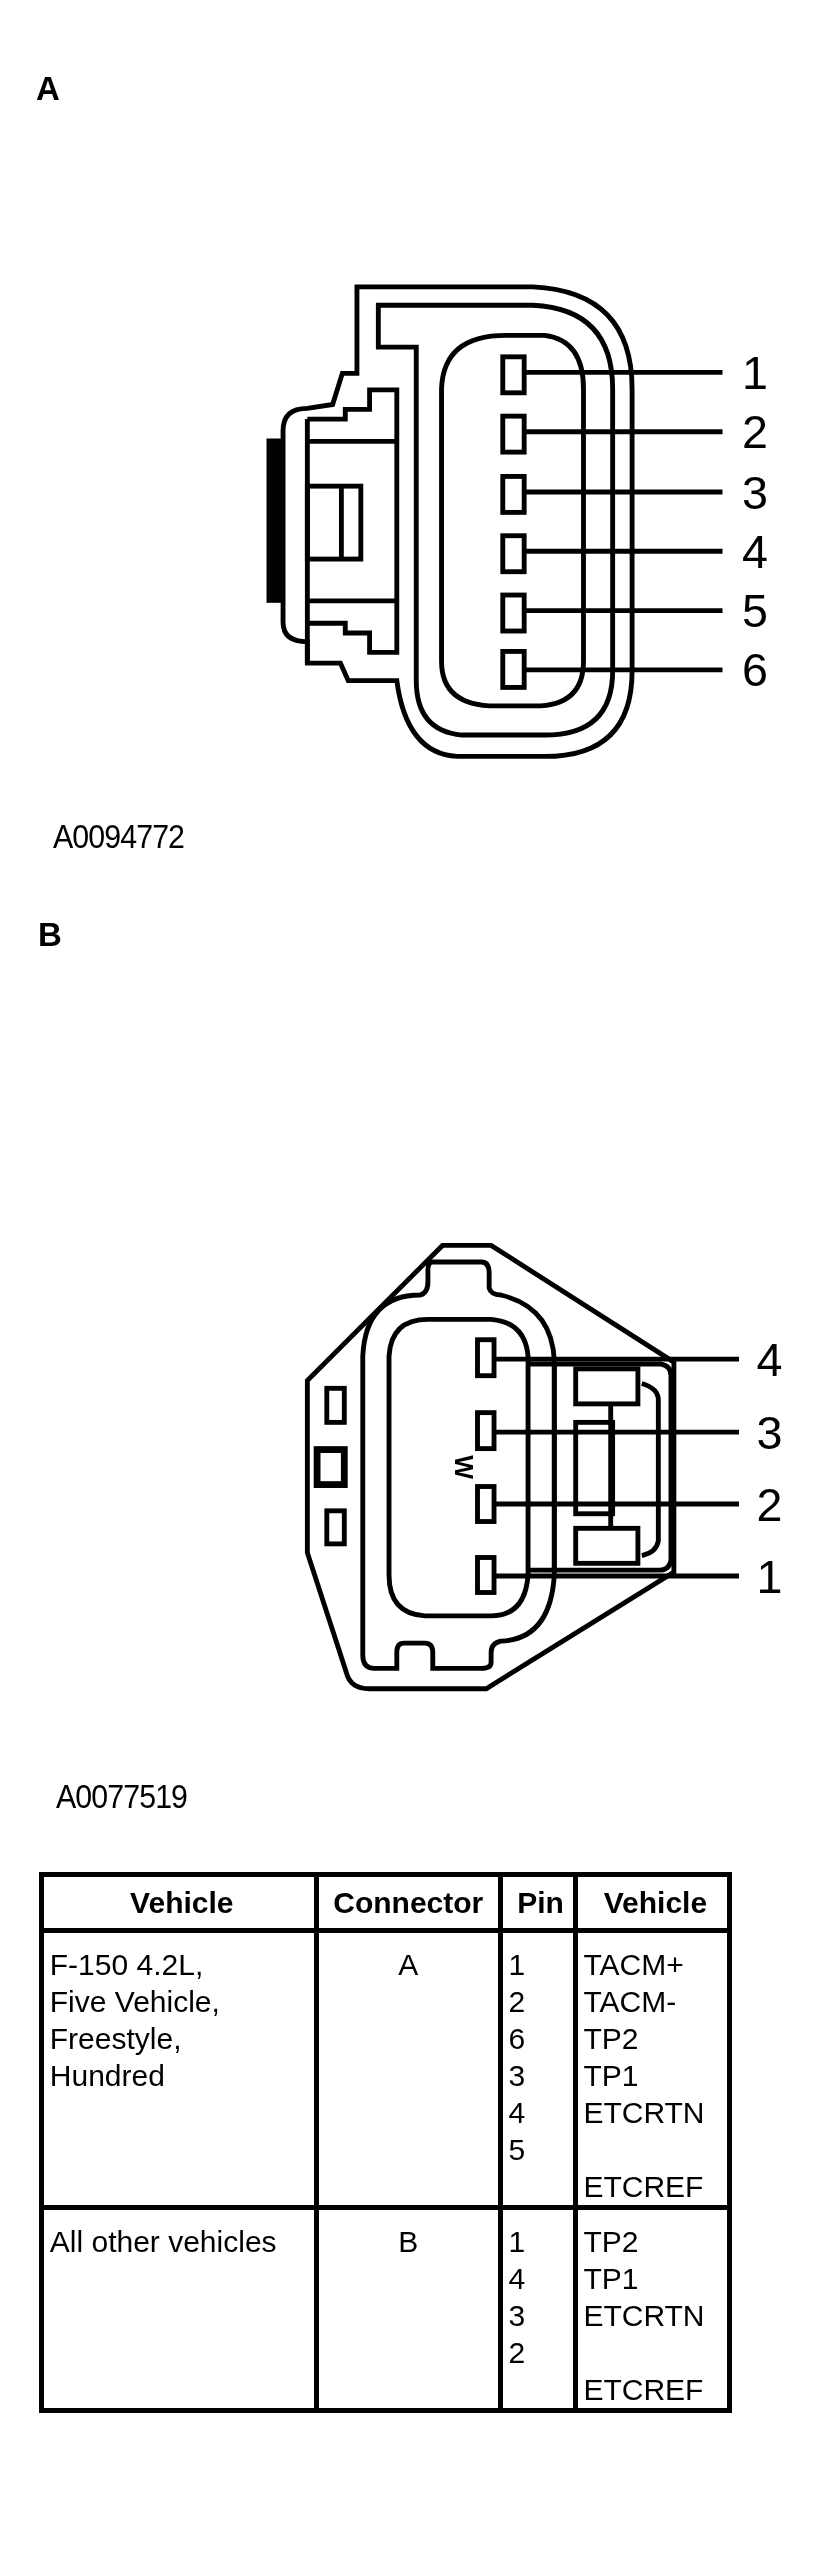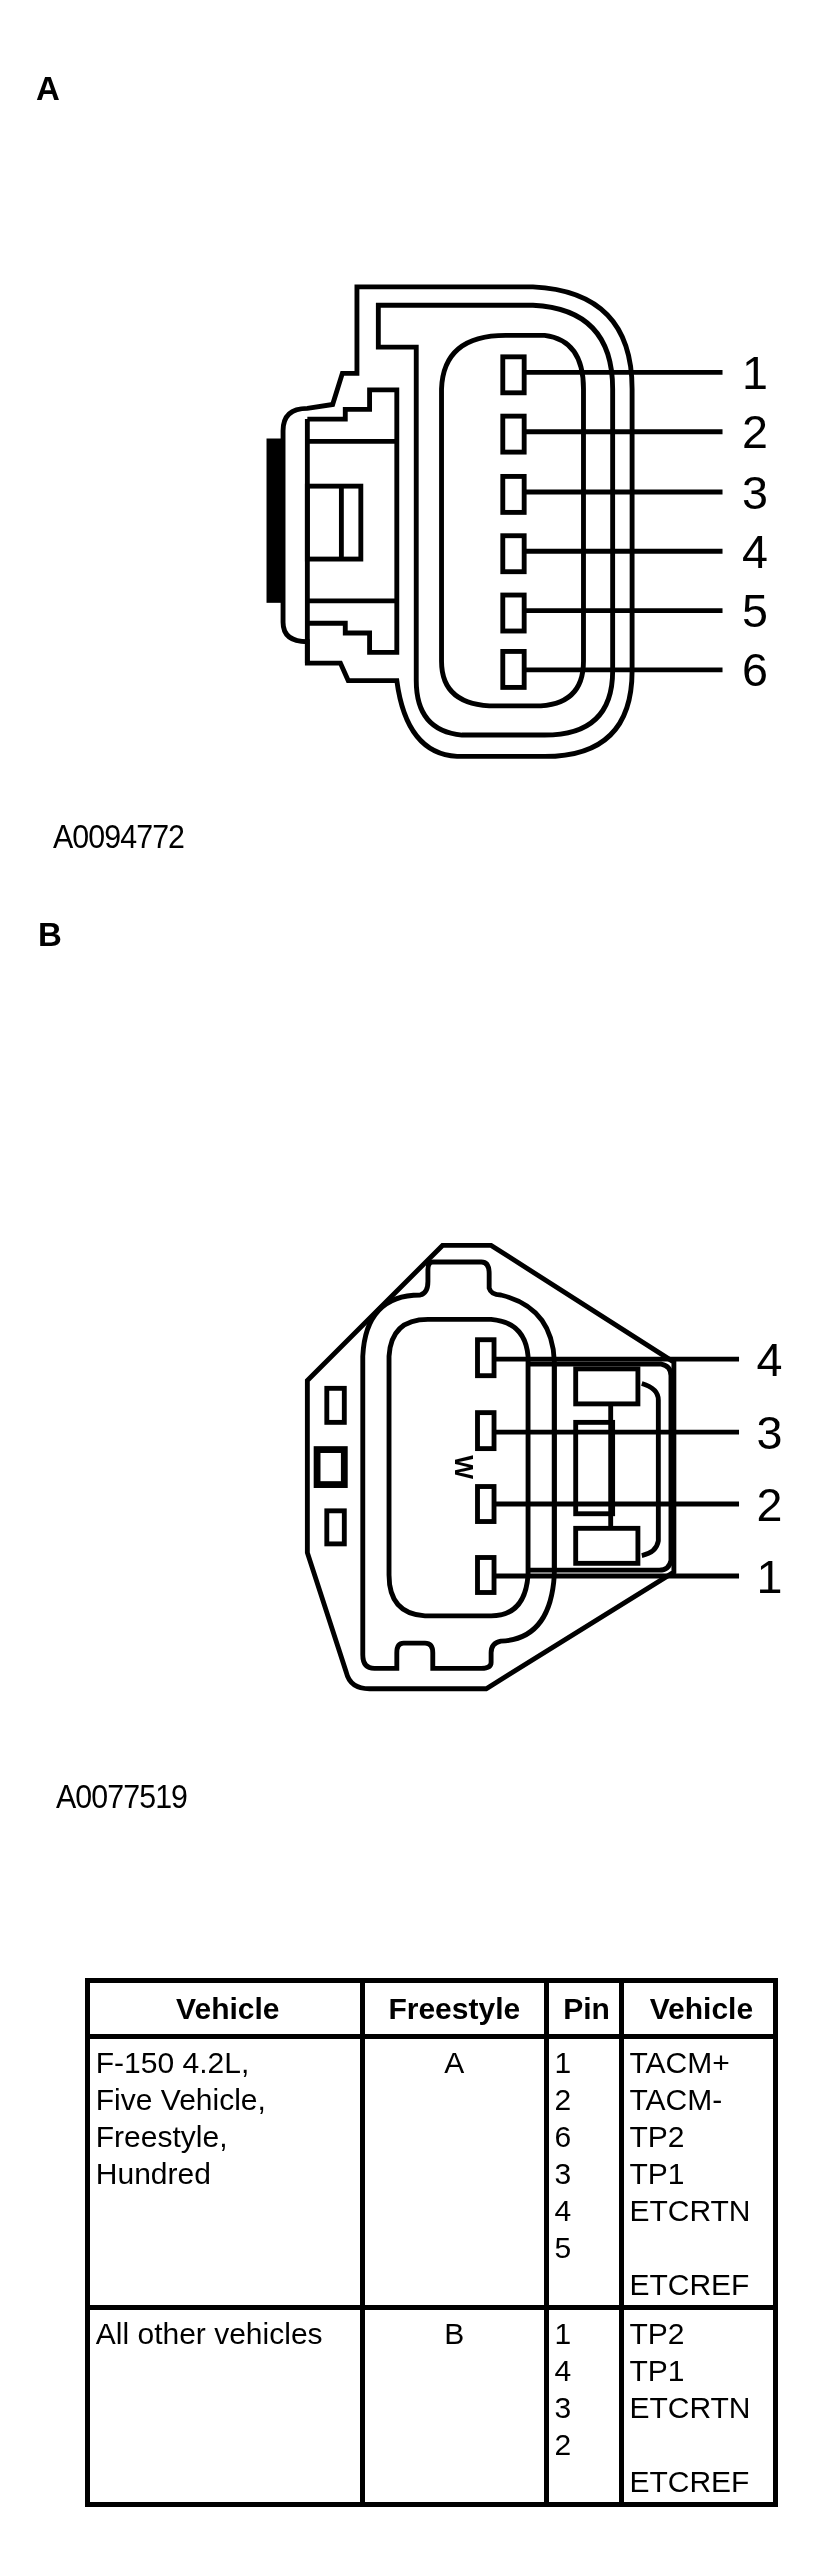--- a/index.html
+++ b/index.html
@@ -4,29 +4,29 @@
 <style>
   html, body { margin: 0; padding: 0; background: #ffffff; }
   body { width: 815px; height: 2576px; position: relative; overflow: hidden; font-family: "Liberation Sans", sans-serif; color: #000; }
   .abs { position: absolute; }
   .section-letter { font-weight: bold; font-size: 33px; line-height: 1; }
   .fig-id { font-size: 33px; line-height: 1; letter-spacing: -1px; transform: scaleX(0.92); transform-origin: left top; }
   svg.diagram { position: absolute; left: 0; overflow: visible; }
   .pin-label { font-family: "Liberation Sans", sans-serif; font-size: 48px; fill: #000; }
   .conn-mark { font-family: "Liberation Sans", sans-serif; font-size: 26px; font-weight: bold; fill: #000; }
 
-  table.pinout { position: absolute; left: 39px; top: 1978px; border-collapse: collapse; border: 5.8px solid #000; margin-left: 46px; }
+  table.pinout { position: absolute; left: 39px; top: 1872px; border-collapse: collapse; border: 5.8px solid #000; }
   table.pinout th, table.pinout td { border: 5.8px solid #000; vertical-align: top; padding: 0; }
   table.pinout th { font-weight: bold; font-size: 30px; height: 51px; text-align: center; vertical-align: middle; }
   table.pinout td { font-size: 30px; line-height: 37px; }
   .c-vehicle { width: 264px; padding-left: 5.8px !important; }
   .c-connector { width: 179px; text-align: center; }
   .c-pin { width: 64px; padding-left: 5.8px !important; }
   .c-circuit { width: 144px; padding-left: 5.8px !important; }
-  .cell-pad { padding-top: 5px; }
+  .cell-pad { padding-top: 13px; }
   .line { display: block; white-space: nowrap; height: 37px; }
   .row-a td { height: 266px; }
   .row-b td { height: 192px; }
 </style>
 </head>
 <body>
 
 <div class="abs section-letter" style="left:36px; top:72px;">A</div>
 
 <svg class="diagram" style="top:0;" width="815" height="807" viewBox="0 0 838 830">
@@ -109,21 +109,21 @@
   <text class="pin-label" x="778" y="1564">2</text>
   <text class="pin-label" x="778" y="1638">1</text>
 </svg>
 
 <div class="abs fig-id" style="left:56px; top:1780px;">A0077519</div>
 
 <table class="pinout">
   <thead>
     <tr>
       <th class="c-vehicle">Vehicle</th>
-      <th class="c-connector">Freestyle</th>
+      <th class="c-connector">Connector</th>
       <th class="c-pin">Pin</th>
       <th class="c-circuit">Vehicle</th>
     </tr>
   </thead>
   <tbody>
     <tr class="row-a">
       <td class="c-vehicle">
         <div class="cell-pad">
           <span class="line">F-150 4.2L,</span>
           <span class="line">Five Vehicle,</span>

